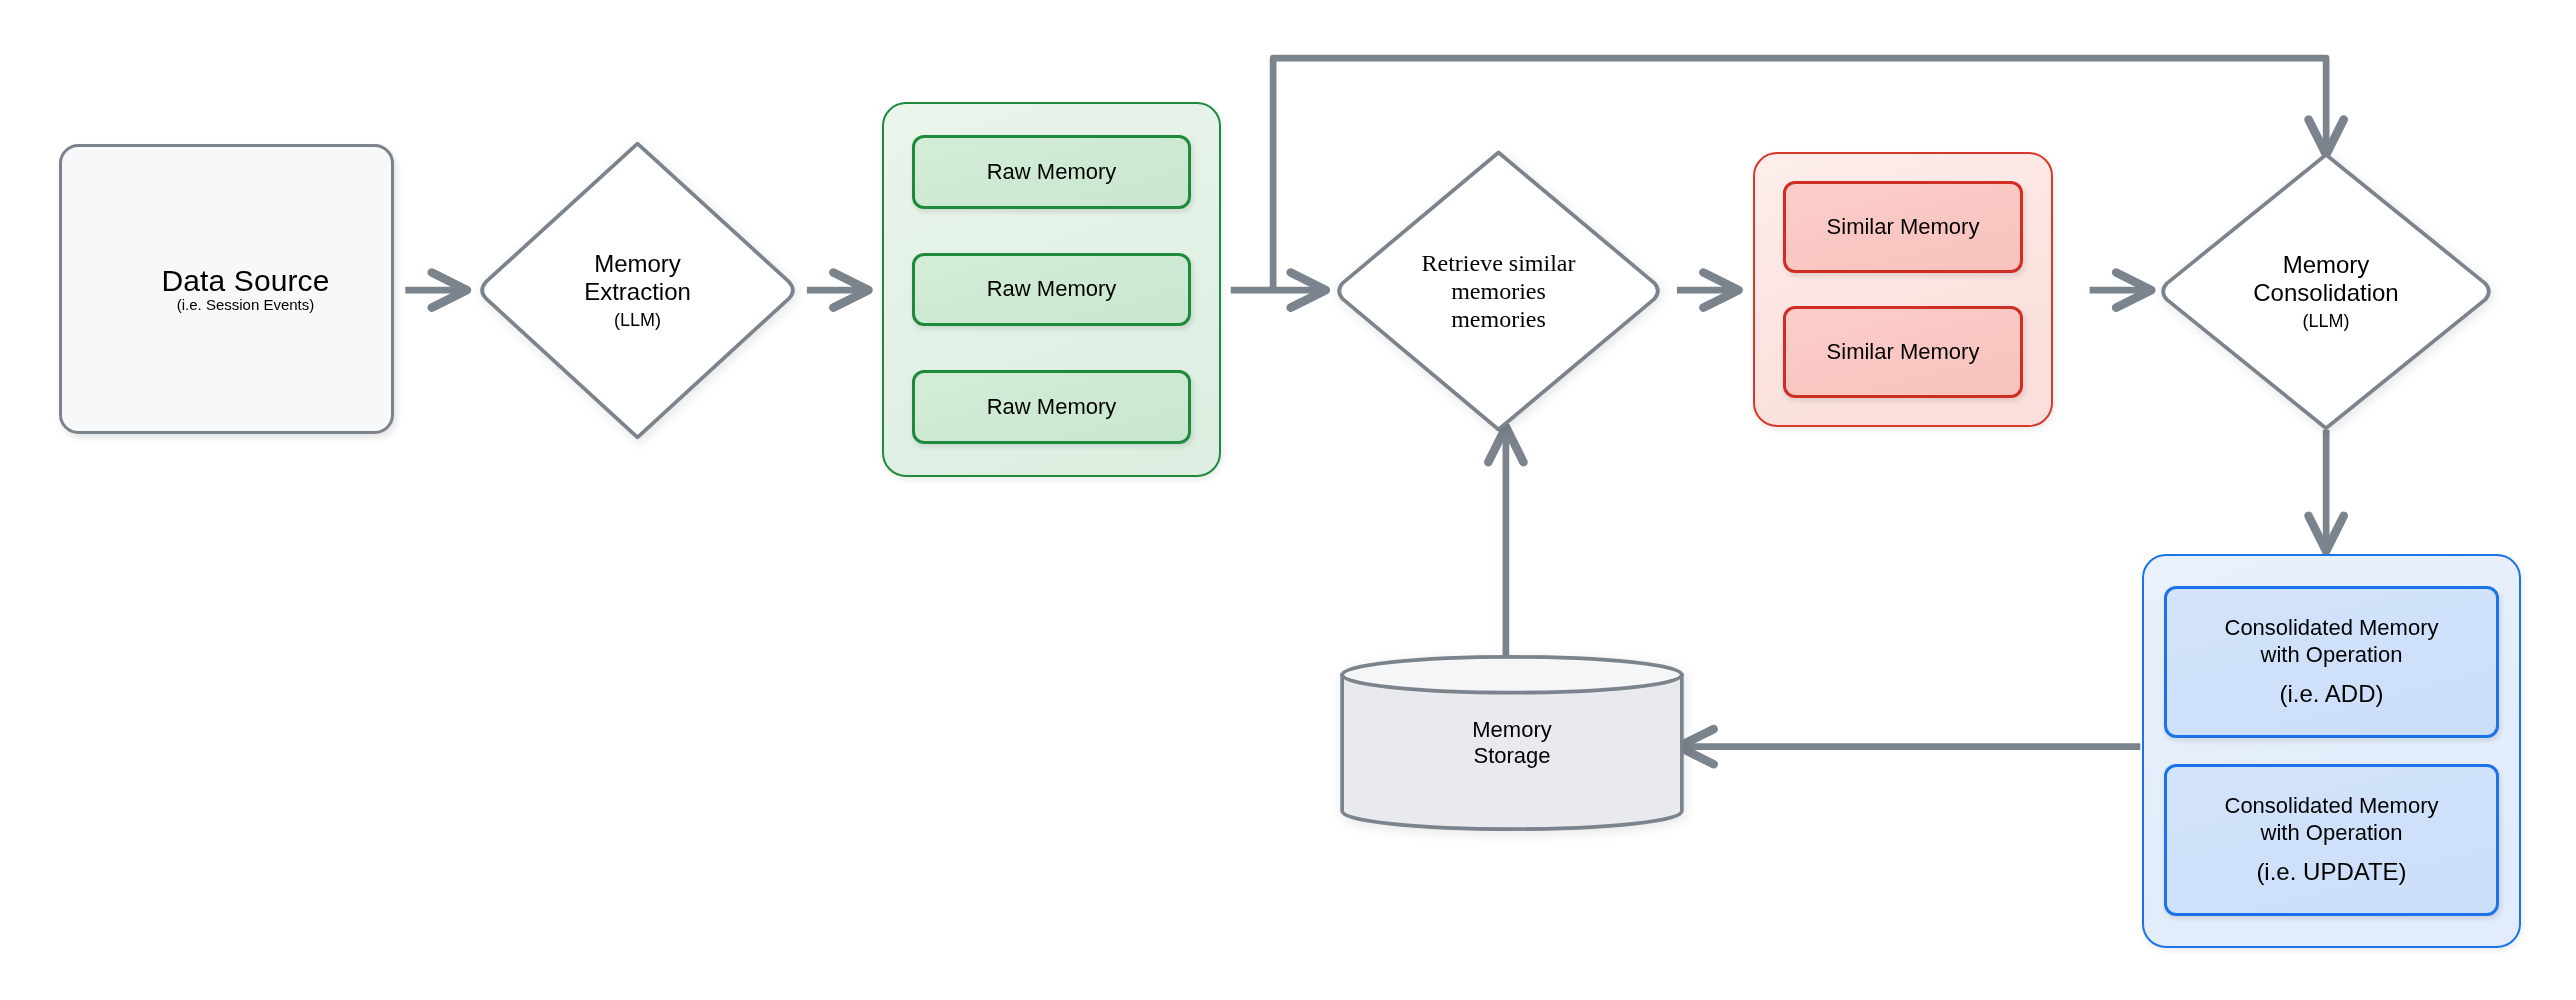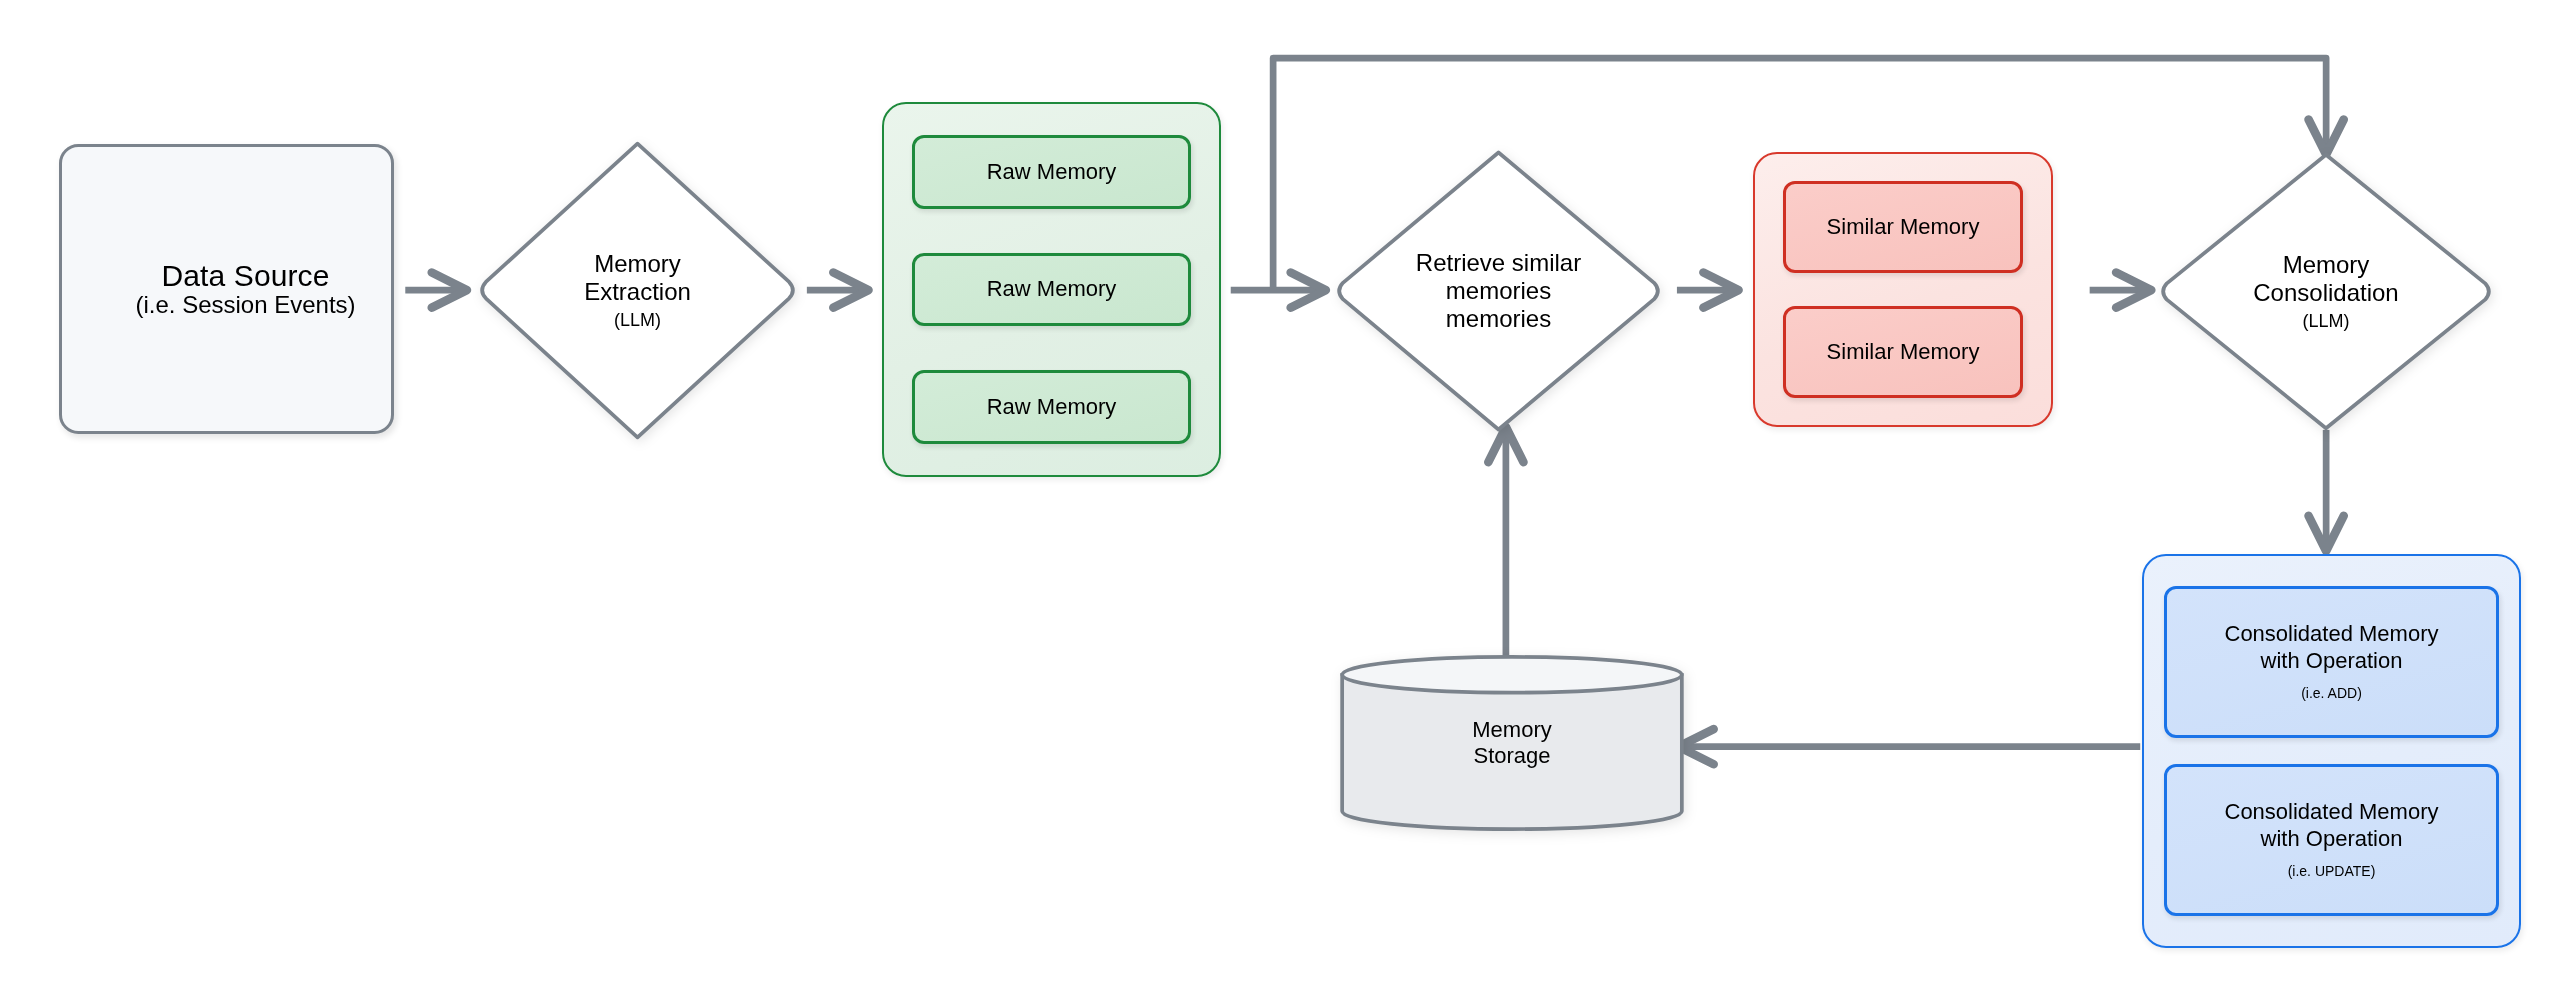--- a/index.html
+++ b/index.html
@@ -40,21 +40,21 @@
   }
 
   
   .rect-node {
     background: #f6f8fa;
     border: 3.7px solid #7b838c;
     border-radius: 19.3px;
     box-shadow: 2.2px 3.7px 6.7px rgba(0,0,0,0.10);
   }
   .title-lg { font-size: 30px; letter-spacing: 0.1px; line-height: 1.12; }
-  .sub-md  { font-size: 24px; margin-top: 0; line-height: 1.12; }
+  .sub-md  { font-size: 15px; margin-top: 0; line-height: 1.12; }
 
   
   .diamond-wrap { position: absolute; }
   .diamond-label {
     position: absolute;
     left: 0; top: 0;
     width: 100%; height: 100%;
     display: flex;
     flex-direction: column;
     align-items: center;
@@ -116,21 +116,21 @@
     box-shadow: 1.5px 3px 5.2px rgba(0,0,0,0.10);
   }
   .chip-blue {
     background: linear-gradient(165deg,#d3e3fb 0%,#cbdef9 100%);
     border: 3.7px solid #1a73e8;
     border-radius: 12px;
     box-shadow: 1.5px 3px 5.2px rgba(0,0,0,0.10);
   }
   .chip-text { font-size: 22px; line-height: 1.2; }
   .chip-title { font-size: 22px; line-height: 1.22; }
-  .chip-sub { font-size: 14px; line-height: 1.22; margin-top: 10.4px; }
+  .chip-sub { font-size: 24px; line-height: 1.22; margin-top: 10.4px; }
 
   
   .cyl-wrap { position: absolute; }
   .cyl-label {
     position: absolute;
     left: 0; top: 0;
     width: 100%; height: 100%;
     display: flex; flex-direction: column;
     align-items: center; justify-content: center;
     text-align: center;
@@ -194,21 +194,21 @@
       <span class="chip-text">Raw Memory</span>
     </div>
     <div class="chip chip-green" style="height:80px;">
       <span class="chip-text">Raw Memory</span>
     </div>
     <div class="chip chip-green" style="height:80px;">
       <span class="chip-text">Raw Memory</span>
     </div>
   </div>
 
-  <div class="diamond-wrap" style="left:1331px; top:145px; width:335px; height:292px;">
+  <div class="diamond-wrap" style="left:1331px; top:145px; width:335px; height:292px;font-family:Liberation Serif, serif;">
     <svg width="335" height="292" viewBox="0 0 450 392" style="display:block; filter:drop-shadow(2.2px 3.7px 5.2px rgba(0,0,0,0.10));">
       <path d="M 225,10 L 434,185 Q 444,196 434,207 L 225,382 L 16,207 Q 6,196 16,185 Z" fill="#ffffff" stroke="#7b838c" stroke-width="5" stroke-linejoin="round"></path>
     </svg>
     <div class="diamond-label">
       <div class="dia-line">Retrieve similar</div>
       <div class="dia-line">memories</div>
       <div class="dia-line">memories</div>
     </div>
   </div>
 

